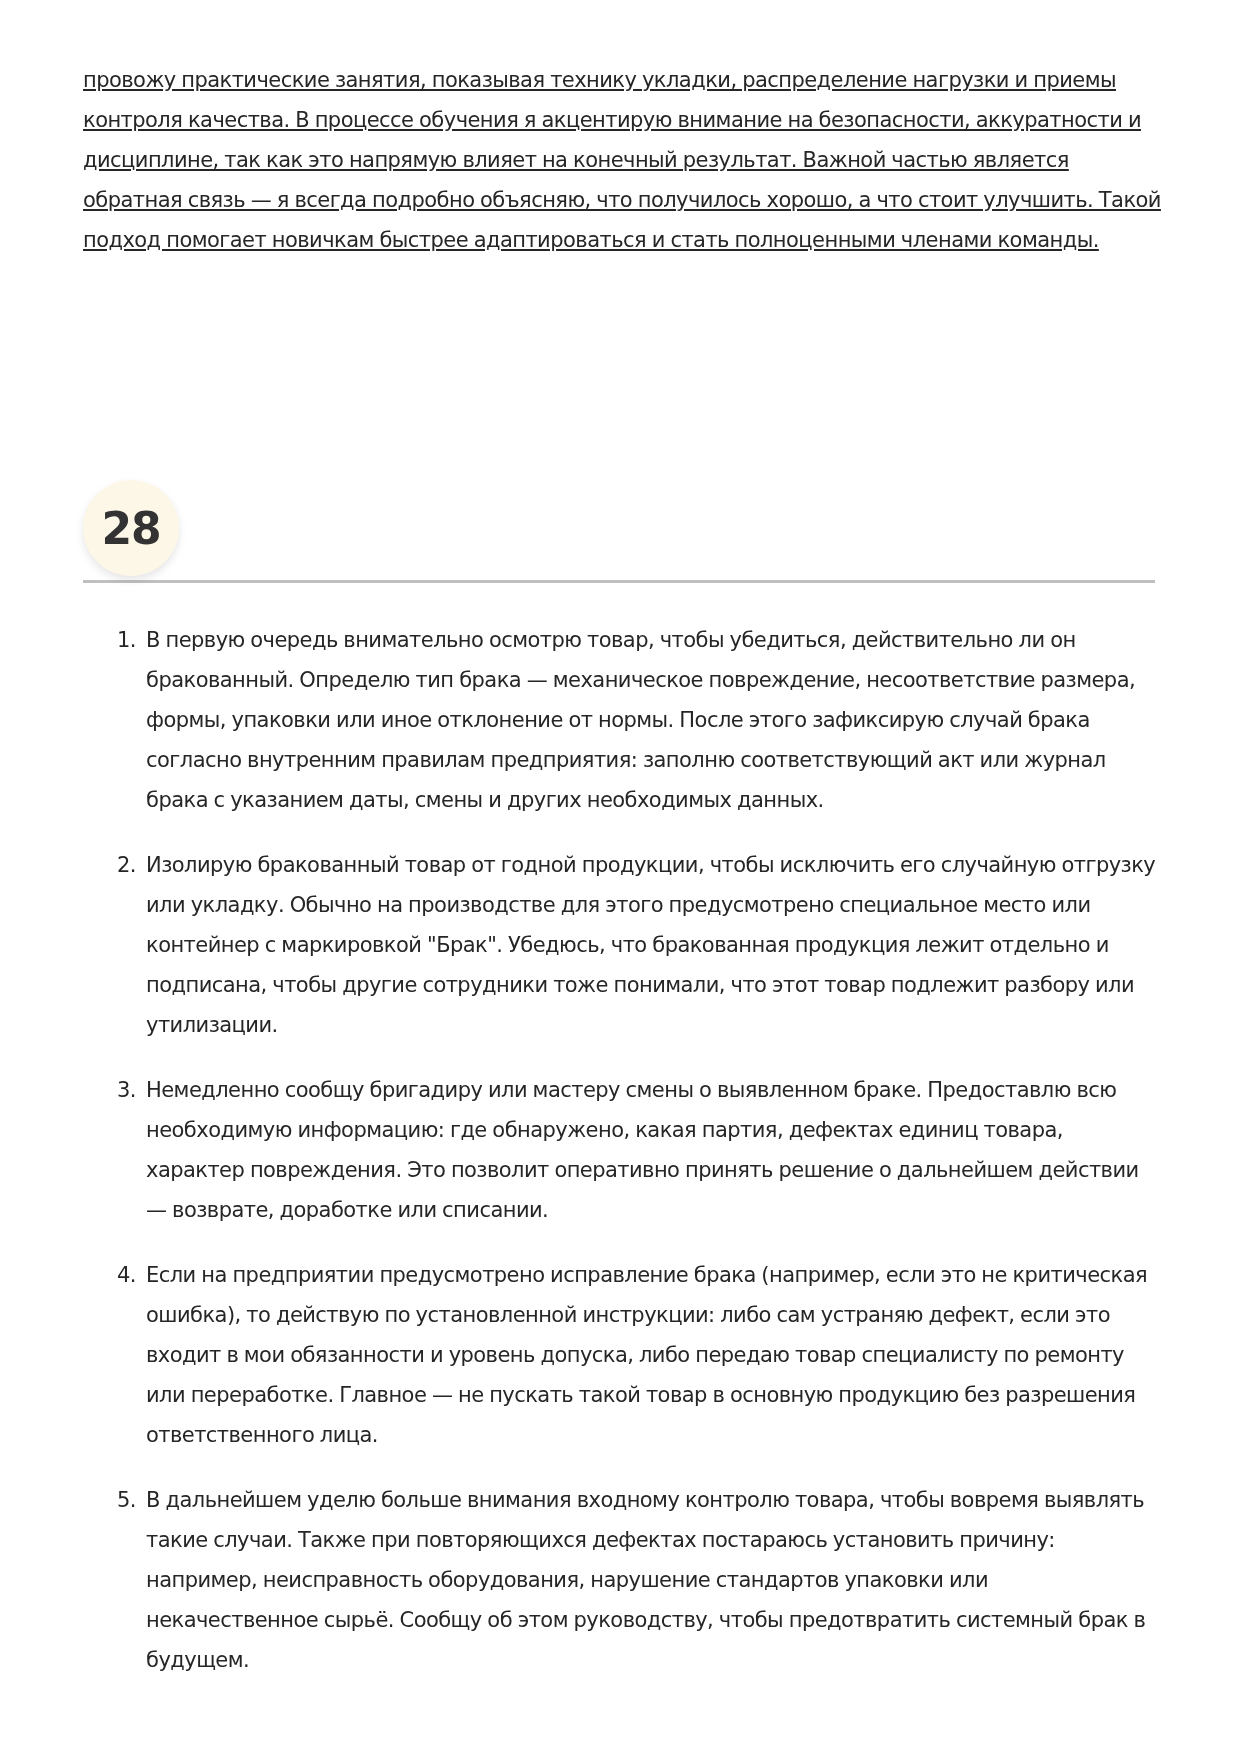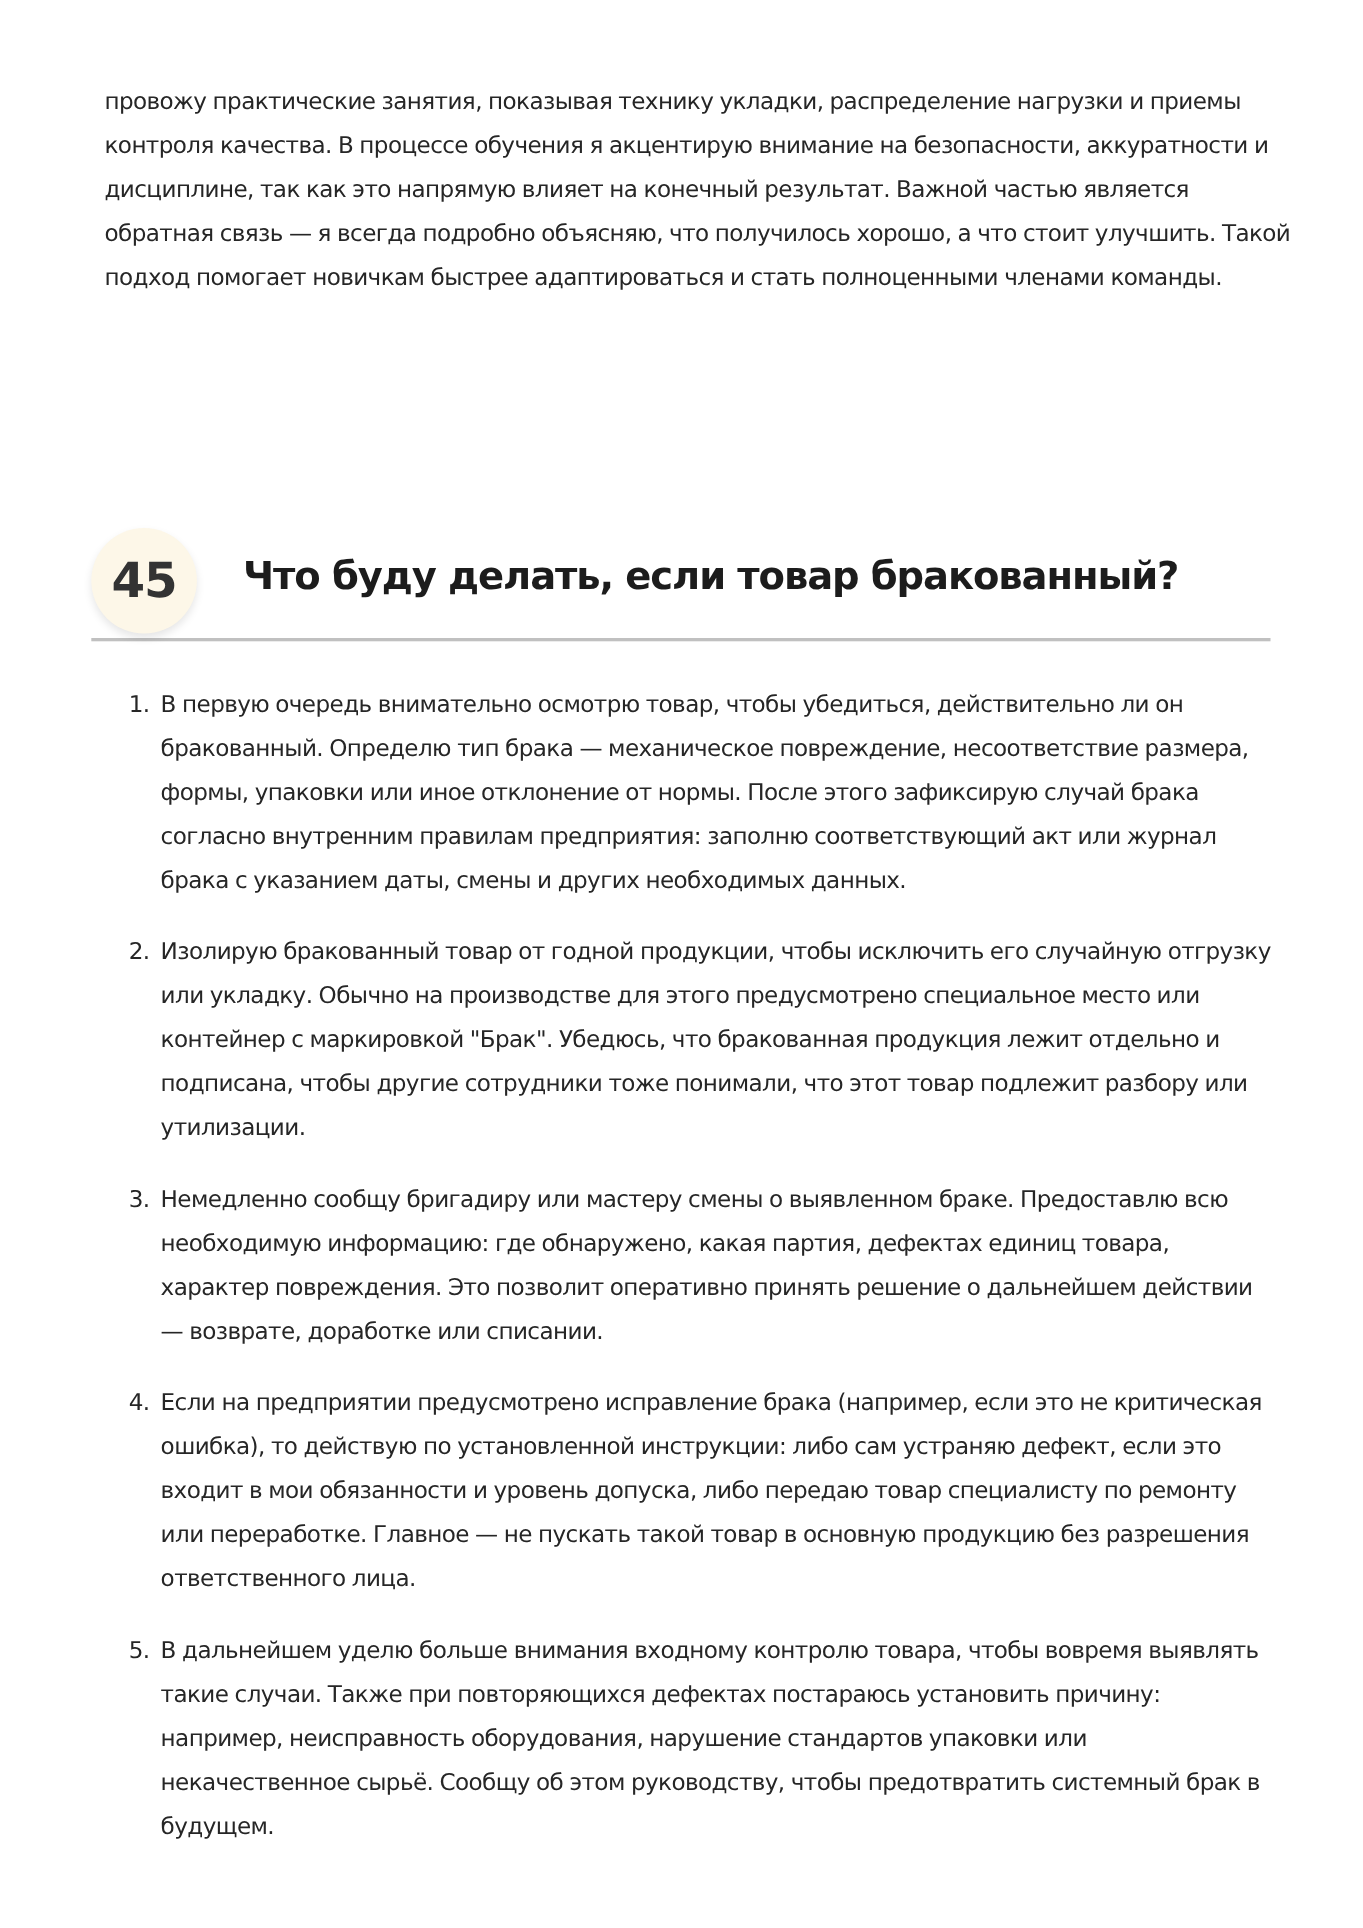--- a/index.html
+++ b/index.html
@@ -13,25 +13,26 @@
       position: relative;
       overflow: hidden;
       font-family: "DejaVu Sans", "Liberation Sans", sans-serif;
       color: #262626;
     }
     .intro {
       position: absolute;
       left: 83px;
       top: 60px;
       width: 1080px;
-      margin: 12px;
+      margin: 0;
       font-size: 21px;
       line-height: 40px;
       letter-spacing: -0.55px;
       word-spacing: -0.5px;
+      text-decoration: underline;
     }
     .q-header {
       position: absolute;
       left: 83px;
       top: 480px;
       width: 1072px;
       height: 100px;
       border-bottom: 3px solid #c0c0c0;
     }
     .q-badge {
@@ -85,22 +86,21 @@
       left: 4px;
       top: 0;
     }
   </style>
 </head>
 <body>
 
 <p class="intro">провожу практические занятия, показывая технику укладки, распределение нагрузки и приемы контроля качества. В процессе обучения я акцентирую внимание на безопасности, аккуратности и дисциплине, так как это напрямую влияет на конечный результат. Важной частью является обратная связь — я всегда подробно объясняю, что получилось хорошо, а что стоит улучшить. Такой подход помогает новичкам быстрее адаптироваться и стать полноценными членами команды.</p>
 
 <div class="q-header" style="border-bottom-color: rgb(192, 192, 192);">
-  <div class="q-badge" style="background: rgb(253, 247, 232);">45</div>
-  <h2 class="q-title">Что буду делать, если товар бракованный?</h2>
+  <div class="q-badge" style="background: rgb(253, 247, 232);">28</div>
 </div>
 
 <ol class="answers">
   <li class="answer">
     <span class="answer-num">1.</span>
     <span>В первую очередь внимательно осмотрю товар, чтобы убедиться, действительно ли он бракованный. Определю тип брака — механическое повреждение, несоответствие размера, формы, упаковки или иное отклонение от нормы. После этого зафиксирую случай брака согласно внутренним правилам предприятия: заполню соответствующий акт или журнал брака с указанием даты, смены и других необходимых данных.</span>
   </li>
   <li class="answer">
     <span class="answer-num">2.</span>
     <span>Изолирую бракованный товар от годной продукции, чтобы исключить его случайную отгрузку или укладку. Обычно на производстве для этого предусмотрено специальное место или контейнер с маркировкой "Брак". Убедюсь, что бракованная продукция лежит отдельно и подписана, чтобы другие сотрудники тоже понимали, что этот товар подлежит разбору или утилизации.</span>

